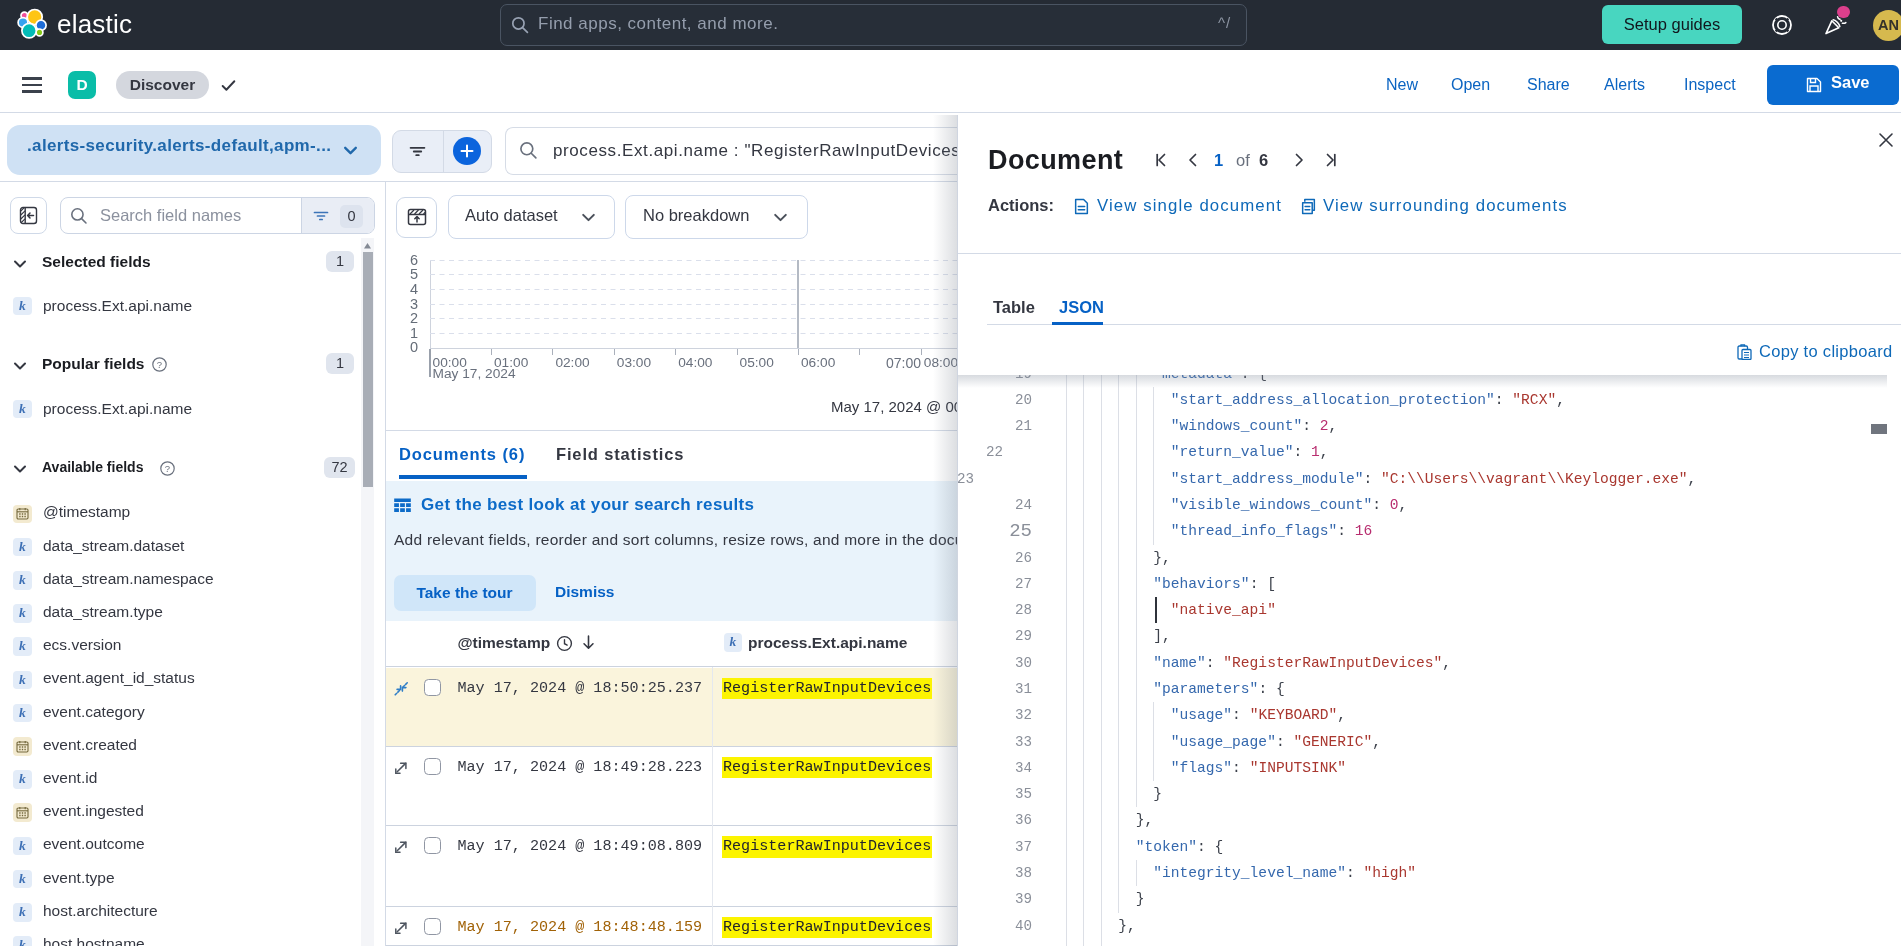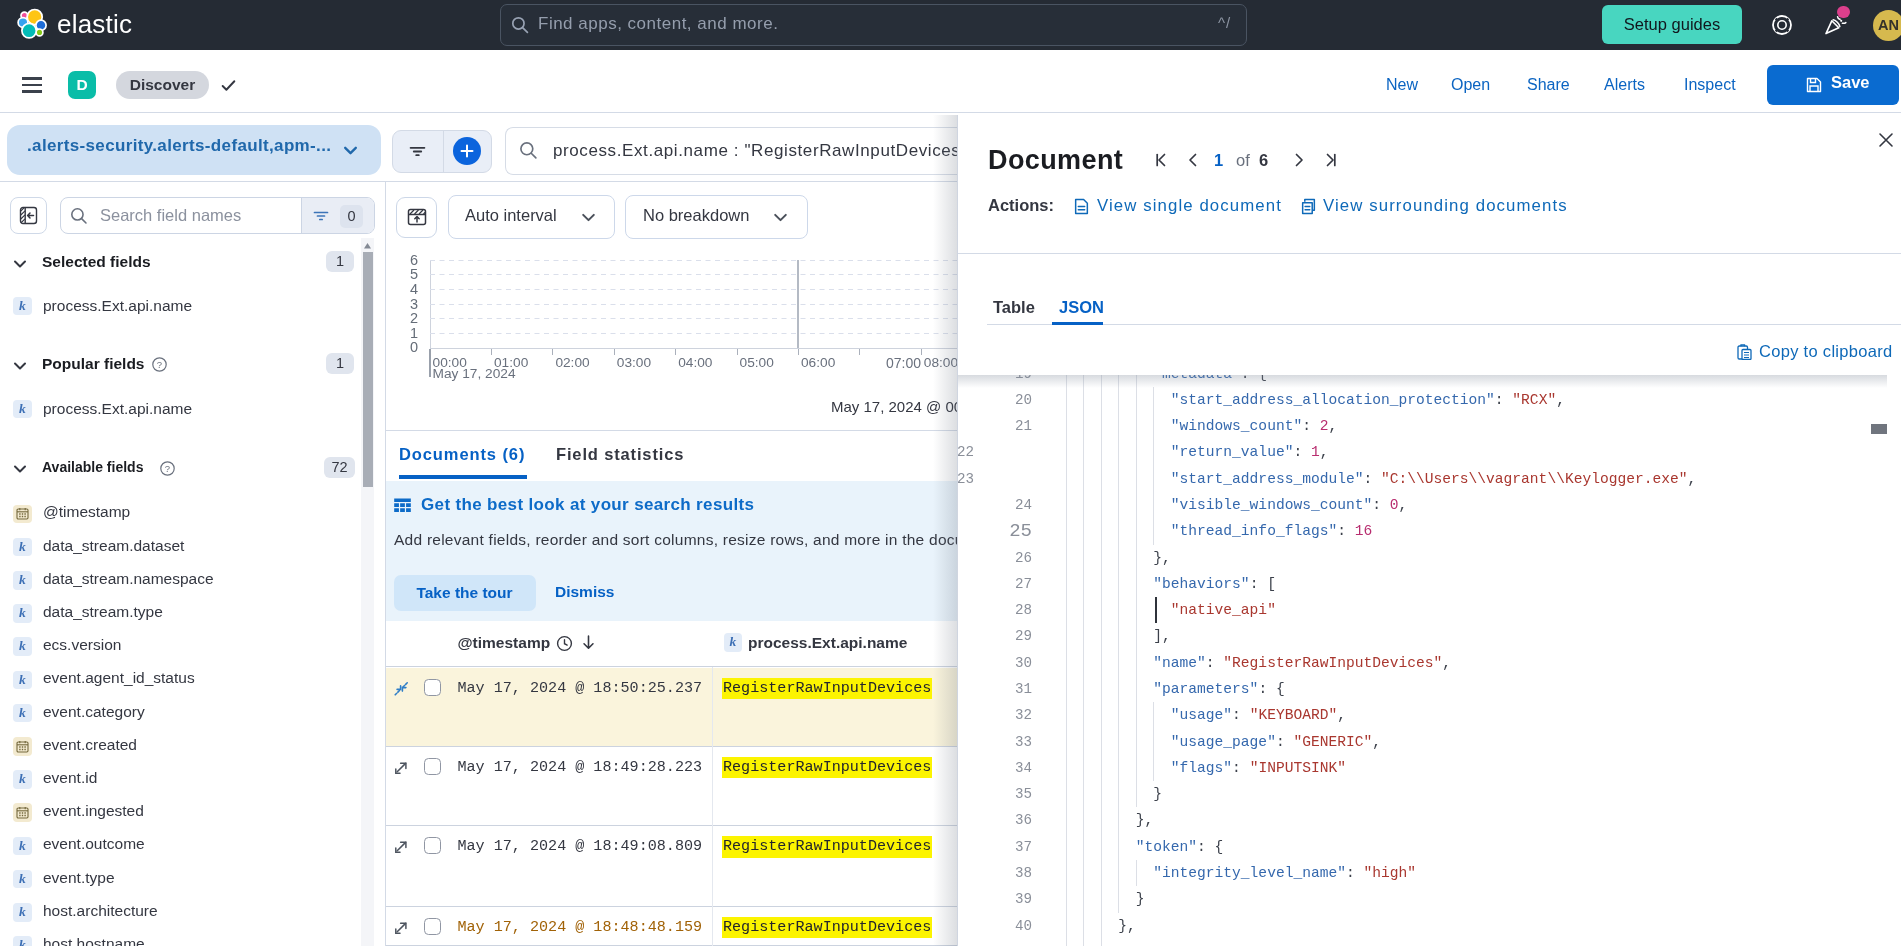--- a/index.html
+++ b/index.html
@@ -213,21 +213,21 @@
 <div style="position:absolute;left:396px;top:197px;width:41px;height:41px;border:1px solid #ccd7e8;border-radius:9px;background:#fff"></div>
 <svg style="position:absolute;left:407px;top:207px" width="20" height="20" viewBox="0 0 20 20">
  <g stroke="#343741" stroke-width="1.5" fill="none">
  <rect x="1.5" y="2.5" width="17" height="15" rx="2"></rect>
  <path d="M1.5 7.5 H18.5"></path>
  <path d="M3 7 L7 3 M7.5 7 L11.5 3 M12 7 L16 3 M16.5 7 L18.5 5" stroke-width="1.2"></path>
  <path d="M10 15 V10 M7.8 11.8 L10 9.6 L12.2 11.8" stroke-linecap="round" stroke-linejoin="round"></path>
  </g>
     </svg>
 <div style="position:absolute;left:447.5px;top:195px;width:167px;height:43.5px;border:1px solid #cdd8ea;border-radius:8px;background:#fff"></div>
-<div style="position:absolute;left:465px;top:206px;font-size:16.5px;color:#343741">Auto interval</div>
+<div style="position:absolute;left:465px;top:206px;font-size:16.5px;color:#343741">Auto dataset</div>
 <svg style="position:absolute;left:580px;top:209px" width="17" height="17" viewBox="0 0 16 16">
       <path d="M3 5.5 L8 10.5 L13 5.5" stroke="#4a505a" stroke-width="1.9" fill="none" stroke-linecap="round" stroke-linejoin="round"></path>
     </svg>
 <div style="position:absolute;left:625px;top:195px;width:183px;height:43.5px;border:1px solid #cdd8ea;border-radius:8px;background:#fff"></div>
 <div style="position:absolute;left:643px;top:206px;font-size:16.5px;color:#343741">No breakdown</div>
 <svg style="position:absolute;left:772px;top:209px" width="17" height="17" viewBox="0 0 16 16">
       <path d="M3 5.5 L8 10.5 L13 5.5" stroke="#4a505a" stroke-width="1.9" fill="none" stroke-linecap="round" stroke-linejoin="round"></path>
     </svg>
 
 <div id="chart"></div>
@@ -427,21 +427,21 @@
 <div style="position:absolute;left:1135.8px;top:859.9px;width:1px;height:26.3px;background:#dcdfe6"></div>
 <div style="position:absolute;left:1153.3px;top:386.9px;width:1px;height:157.7px;background:#dcdfe6"></div>
 <div style="position:absolute;left:1153.3px;top:702.2px;width:1px;height:78.8px;background:#dcdfe6"></div>
 <div style="position:absolute;left:1154.5px;top:597.1px;width:2px;height:26.28px;background:#2f333b"></div>
 <div style="position:absolute;left:957px;top:360.6px;width:75px;height:26.28px;line-height:26.28px;text-align:right;color:#8a8f99;font-family:'Liberation Mono',monospace;font-size:14.2px">19</div>
 <div style="position:absolute;left:1048.2px;top:360.6px;height:26.28px;line-height:26.28px;font-family:'Liberation Mono',monospace;font-size:14.6px;white-space:pre">&nbsp;&nbsp;&nbsp;&nbsp;&nbsp;&nbsp;&nbsp;&nbsp;&nbsp;&nbsp;&nbsp;&nbsp;<span style="color:#3c414b"></span><span style="color:#3568ad">"metadata"</span><span style="color:#3c414b">: {</span></div>
 <div style="position:absolute;left:957px;top:386.9px;width:75px;height:26.28px;line-height:26.28px;text-align:right;color:#8a8f99;font-family:'Liberation Mono',monospace;font-size:14.2px">20</div>
 <div style="position:absolute;left:1048.2px;top:386.9px;height:26.28px;line-height:26.28px;font-family:'Liberation Mono',monospace;font-size:14.6px;white-space:pre">&nbsp;&nbsp;&nbsp;&nbsp;&nbsp;&nbsp;&nbsp;&nbsp;&nbsp;&nbsp;&nbsp;&nbsp;&nbsp;&nbsp;<span style="color:#3568ad">"start_address_allocation_protection"</span><span style="color:#3c414b">: </span><span style="color:#a9372f">"RCX"</span><span style="color:#3c414b">,</span></div>
 <div style="position:absolute;left:957px;top:413.1px;width:75px;height:26.28px;line-height:26.28px;text-align:right;color:#8a8f99;font-family:'Liberation Mono',monospace;font-size:14.2px">21</div>
 <div style="position:absolute;left:1048.2px;top:413.1px;height:26.28px;line-height:26.28px;font-family:'Liberation Mono',monospace;font-size:14.6px;white-space:pre">&nbsp;&nbsp;&nbsp;&nbsp;&nbsp;&nbsp;&nbsp;&nbsp;&nbsp;&nbsp;&nbsp;&nbsp;&nbsp;&nbsp;<span style="color:#3568ad">"windows_count"</span><span style="color:#3c414b">: </span><span style="color:#b82d6f">2</span><span style="color:#3c414b">,</span></div>
-<div style="position:absolute;left:957px;top:439.4px;width:75px;height:26.28px;line-height:26.28px;text-align:left;color:#8a8f99;font-family:'Liberation Mono',monospace;font-size:14.2px">22</div>
+<div style="position:absolute;left:957px;top:439.4px;width:75px;height:26.28px;line-height:26.28px;text-align:center;color:#8a8f99;font-family:'Liberation Mono',monospace;font-size:14.2px">22</div>
 <div style="position:absolute;left:1048.2px;top:439.4px;height:26.28px;line-height:26.28px;font-family:'Liberation Mono',monospace;font-size:14.6px;white-space:pre">&nbsp;&nbsp;&nbsp;&nbsp;&nbsp;&nbsp;&nbsp;&nbsp;&nbsp;&nbsp;&nbsp;&nbsp;&nbsp;&nbsp;<span style="color:#3568ad">"return_value"</span><span style="color:#3c414b">: </span><span style="color:#b82d6f">1</span><span style="color:#3c414b">,</span></div>
 <div style="position:absolute;left:957px;top:465.7px;width:75px;height:26.28px;line-height:26.28px;text-align:left;color:#8a8f99;font-family:'Liberation Mono',monospace;font-size:14.2px">23</div>
 <div style="position:absolute;left:1048.2px;top:465.7px;height:26.28px;line-height:26.28px;font-family:'Liberation Mono',monospace;font-size:14.6px;white-space:pre">&nbsp;&nbsp;&nbsp;&nbsp;&nbsp;&nbsp;&nbsp;&nbsp;&nbsp;&nbsp;&nbsp;&nbsp;&nbsp;&nbsp;<span style="color:#3568ad">"start_address_module"</span><span style="color:#3c414b">: </span><span style="color:#a9372f">"C:\\Users\\vagrant\\Keylogger.exe"</span><span style="color:#3c414b">,</span></div>
 <div style="position:absolute;left:957px;top:492.0px;width:75px;height:26.28px;line-height:26.28px;text-align:right;color:#8a8f99;font-family:'Liberation Mono',monospace;font-size:14.2px">24</div>
 <div style="position:absolute;left:1048.2px;top:492.0px;height:26.28px;line-height:26.28px;font-family:'Liberation Mono',monospace;font-size:14.6px;white-space:pre">&nbsp;&nbsp;&nbsp;&nbsp;&nbsp;&nbsp;&nbsp;&nbsp;&nbsp;&nbsp;&nbsp;&nbsp;&nbsp;&nbsp;<span style="color:#3568ad">"visible_windows_count"</span><span style="color:#3c414b">: </span><span style="color:#b82d6f">0</span><span style="color:#3c414b">,</span></div>
 <div style="position:absolute;left:957px;top:518.3px;width:75px;height:26.28px;line-height:26.28px;text-align:right;color:#8a8f99;font-family:'Liberation Mono',monospace;font-size:19px">25</div>
 <div style="position:absolute;left:1048.2px;top:518.3px;height:26.28px;line-height:26.28px;font-family:'Liberation Mono',monospace;font-size:14.6px;white-space:pre">&nbsp;&nbsp;&nbsp;&nbsp;&nbsp;&nbsp;&nbsp;&nbsp;&nbsp;&nbsp;&nbsp;&nbsp;&nbsp;&nbsp;<span style="color:#3568ad">"thread_info_flags"</span><span style="color:#3c414b">: </span><span style="color:#b82d6f">16</span></div>
 <div style="position:absolute;left:957px;top:544.5px;width:75px;height:26.28px;line-height:26.28px;text-align:right;color:#8a8f99;font-family:'Liberation Mono',monospace;font-size:14.2px">26</div>
 <div style="position:absolute;left:1048.2px;top:544.5px;height:26.28px;line-height:26.28px;font-family:'Liberation Mono',monospace;font-size:14.6px;white-space:pre">&nbsp;&nbsp;&nbsp;&nbsp;&nbsp;&nbsp;&nbsp;&nbsp;&nbsp;&nbsp;&nbsp;&nbsp;<span style="color:#3c414b">},</span></div>
 <div style="position:absolute;left:957px;top:570.8px;width:75px;height:26.28px;line-height:26.28px;text-align:right;color:#8a8f99;font-family:'Liberation Mono',monospace;font-size:14.2px">27</div>

